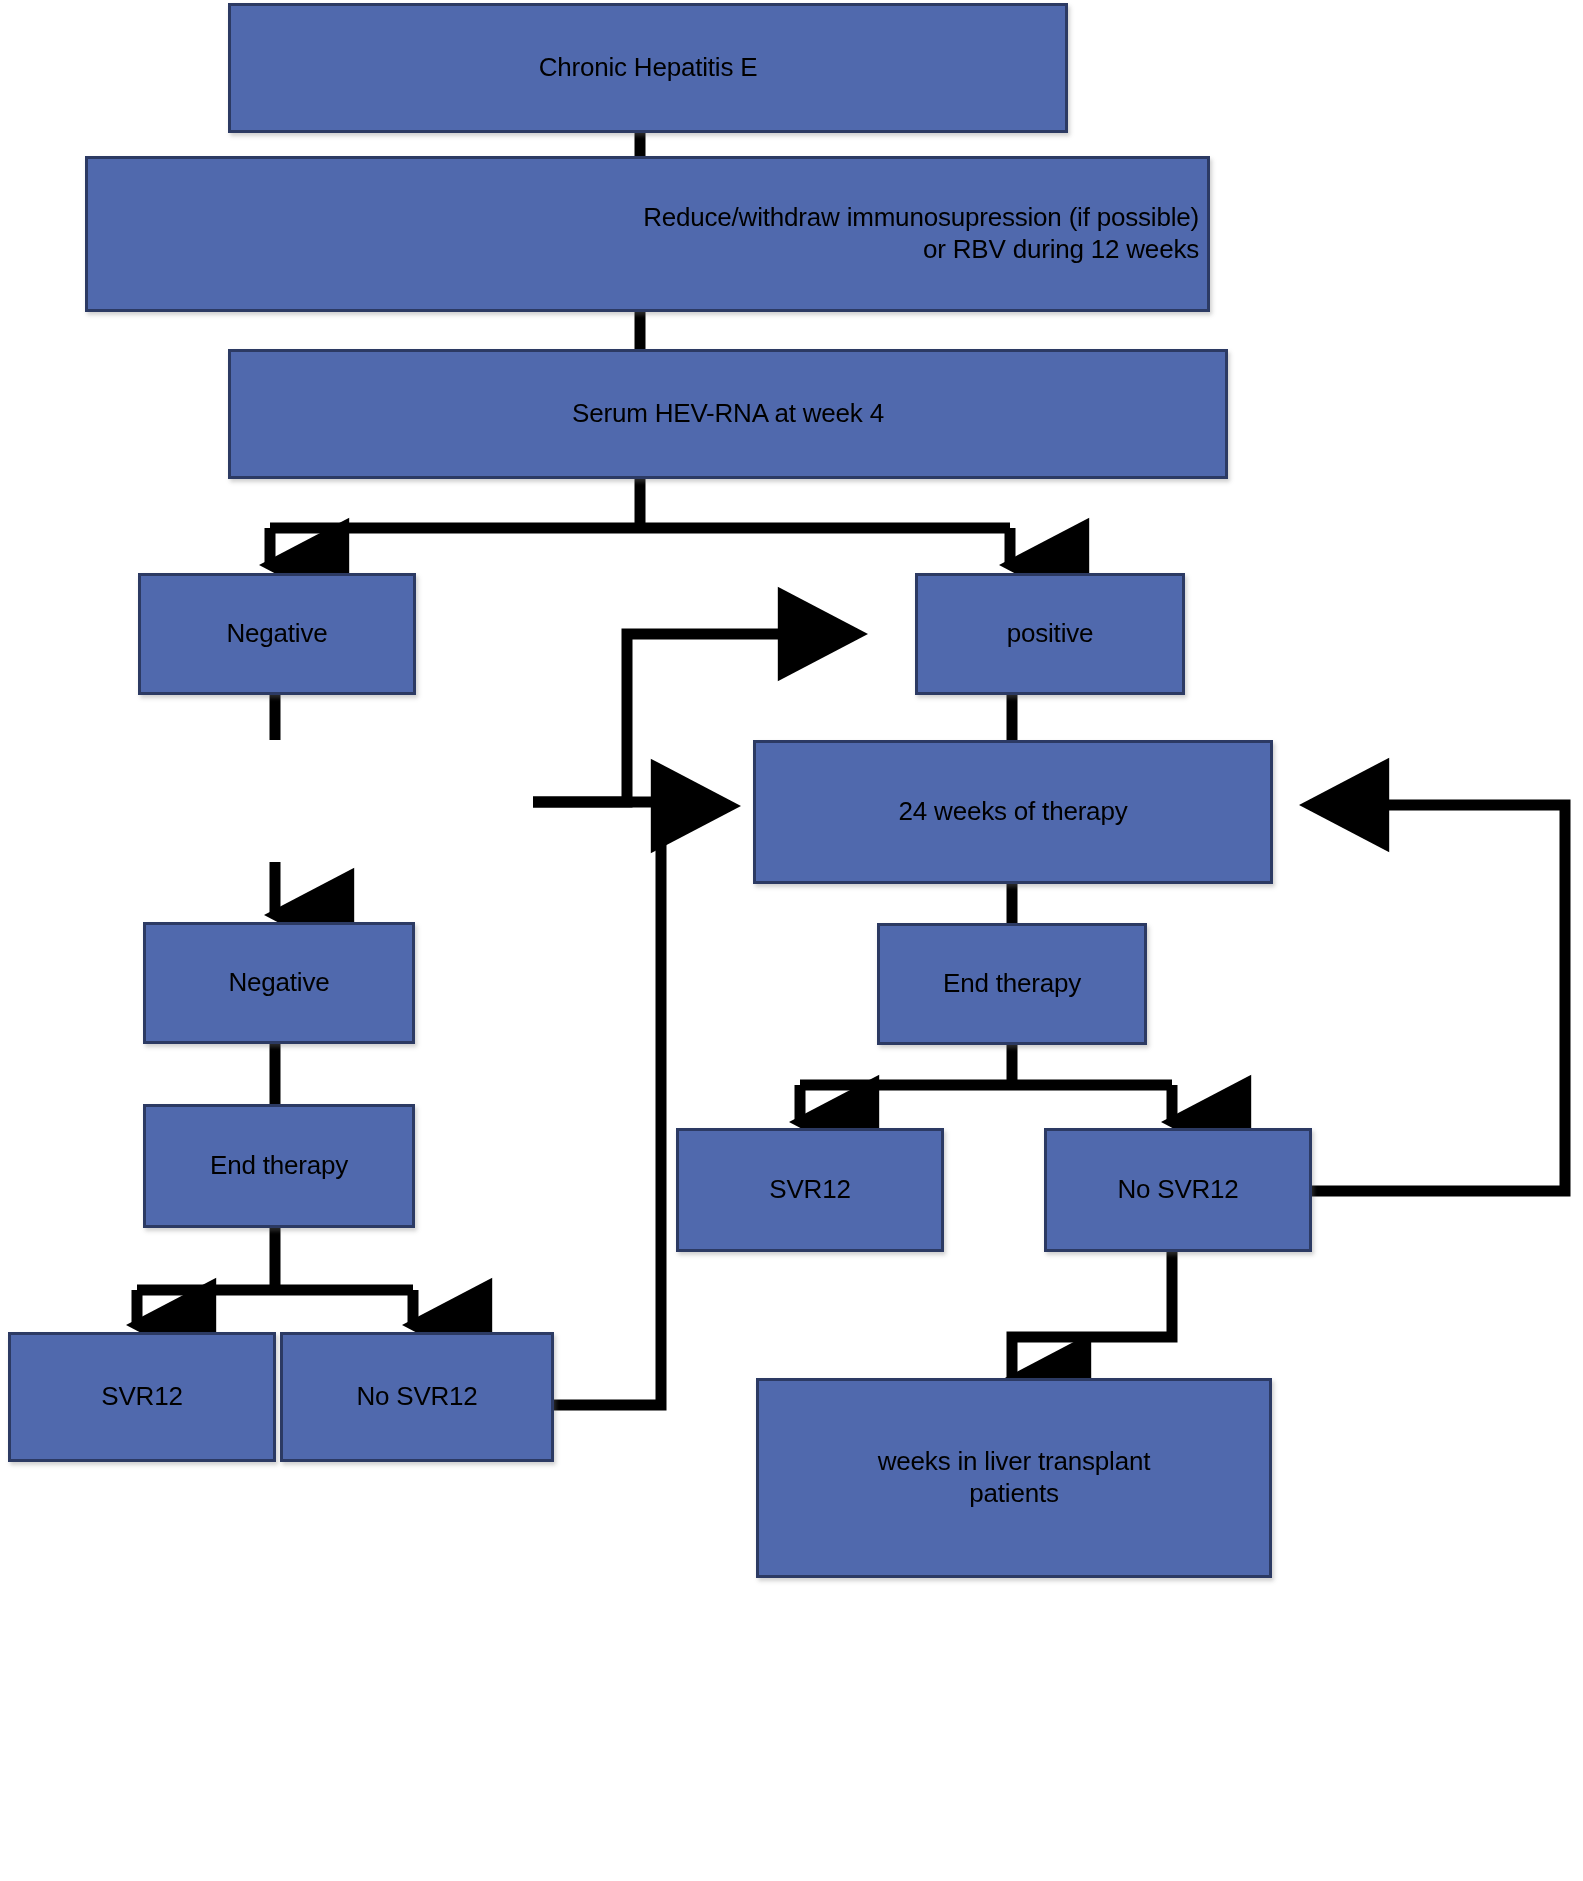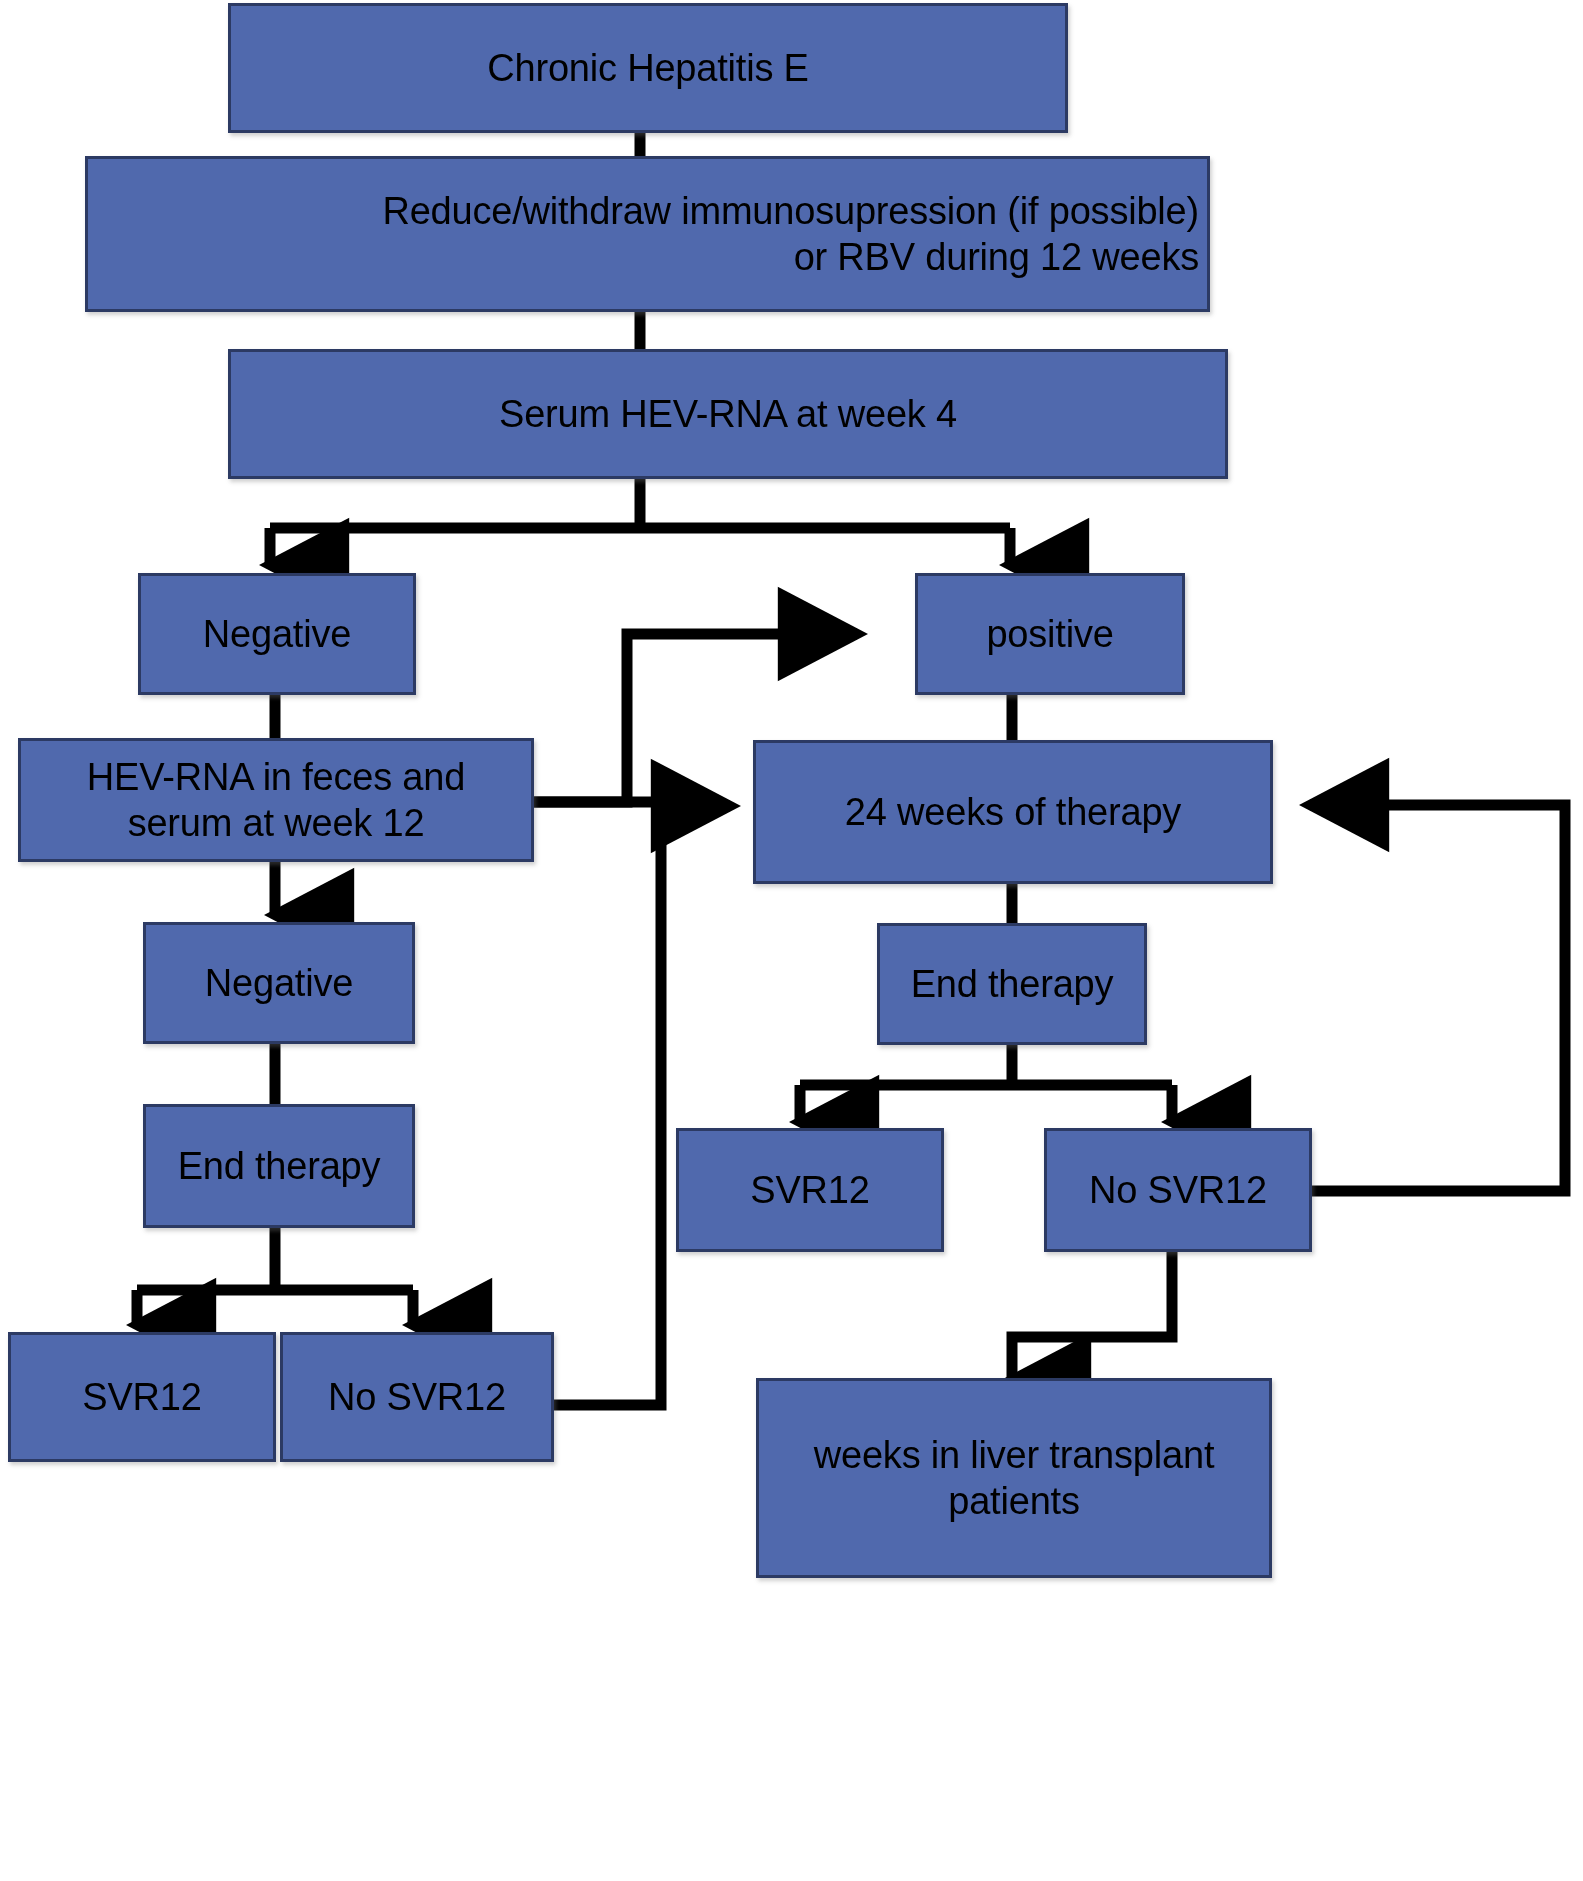--- a/index.html
+++ b/index.html
@@ -10,21 +10,21 @@
     position:absolute;
     box-sizing:border-box;
     background:#5069ad;
     border:3px solid #2c3a63;
     display:flex;
     align-items:center;
     justify-content:center;
     text-align:center;
     color:#000000;
     font-family:"Liberation Sans", sans-serif;
-    font-size:38px;
+    font-size:26px;
     line-height:1.22;
     letter-spacing:-0.2px;
     box-shadow:2px 3px 4px rgba(120,120,120,0.35);
     z-index:3;
     padding:4px 8px;
   }
   .node span{display:block;width:100%;}
 </style>
 </head>
 <body>
@@ -104,26 +104,20 @@
   </div>
 
   <div class="node" style="left:138px; top:573px; width:278px; height:122px;">
     <span>Negative</span>
   </div>
 
   <div class="node" style="left:877px; top:573px; width:270px; height:122px;margin-left:38px;">
     <span>positive</span>
   </div>
 
-  <div class="node" style="left:18px; top:738px; width:516px; height:124px;">
-    <span>
-      <span style="display:block;">HEV-RNA in feces and</span>
-      <span style="display:block;">serum at week 12</span>
-    </span>
-  </div>
 
   <div class="node" style="left:753px; top:740px; width:520px; height:144px;">
     <span>24 weeks of therapy</span>
   </div>
 
   <div class="node" style="left:143px; top:922px; width:272px; height:122px;">
     <span>Negative</span>
   </div>
 
   <div class="node" style="left:143px; top:1104px; width:272px; height:124px;">

